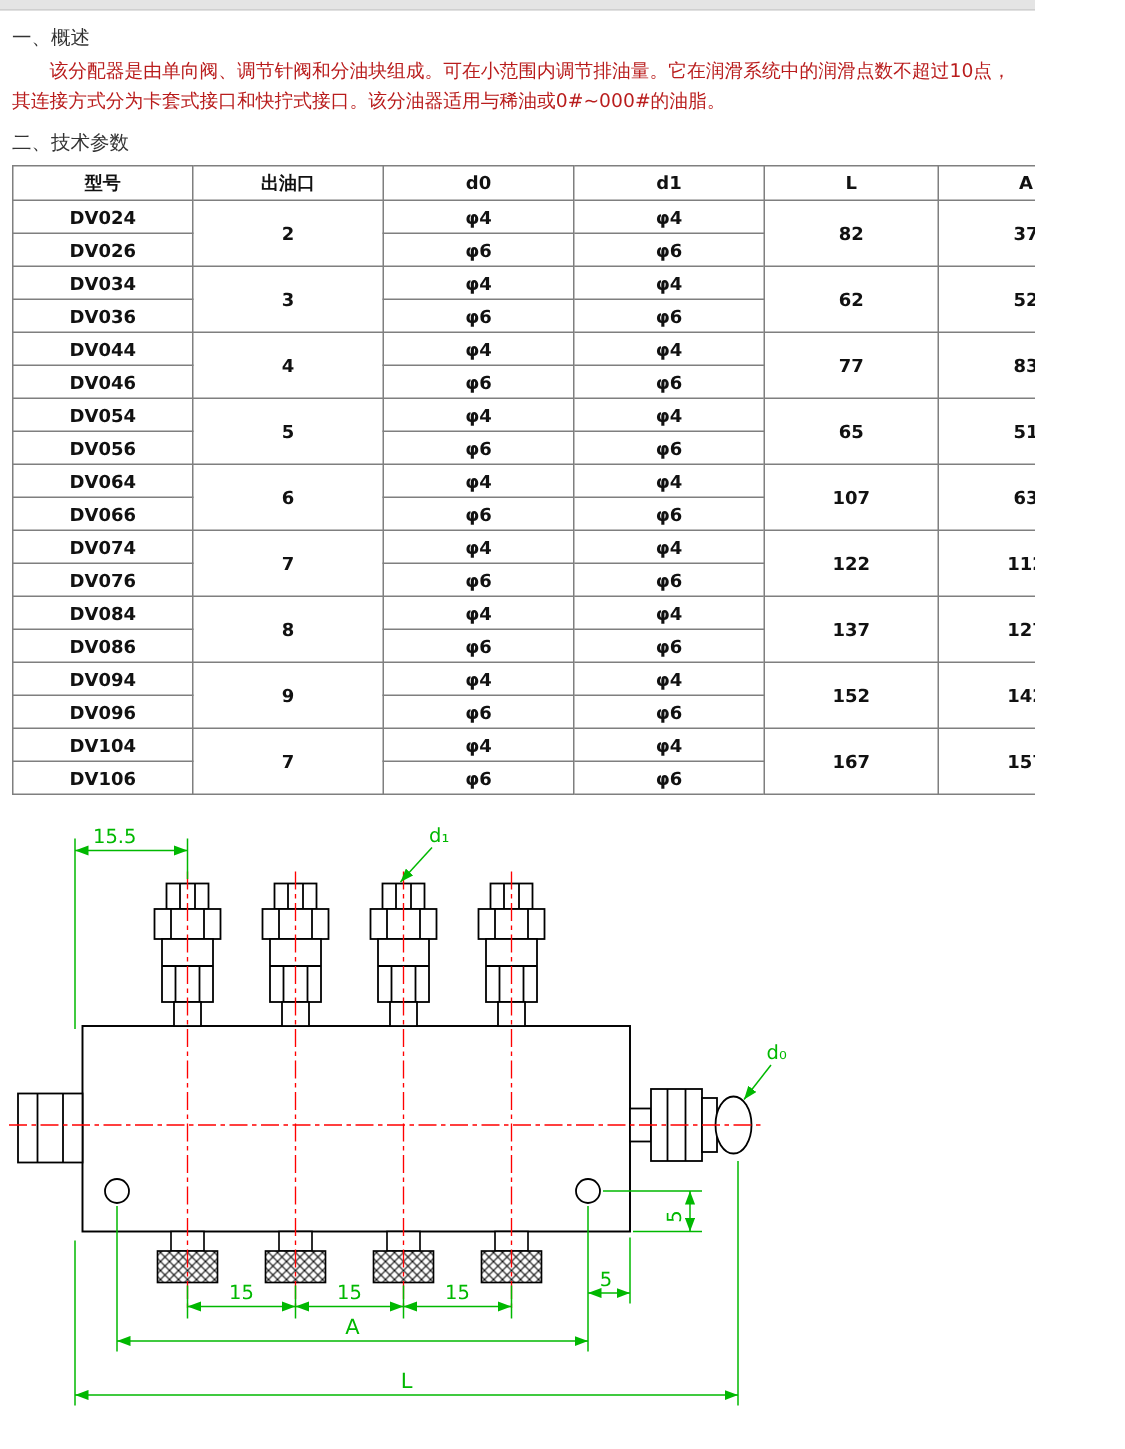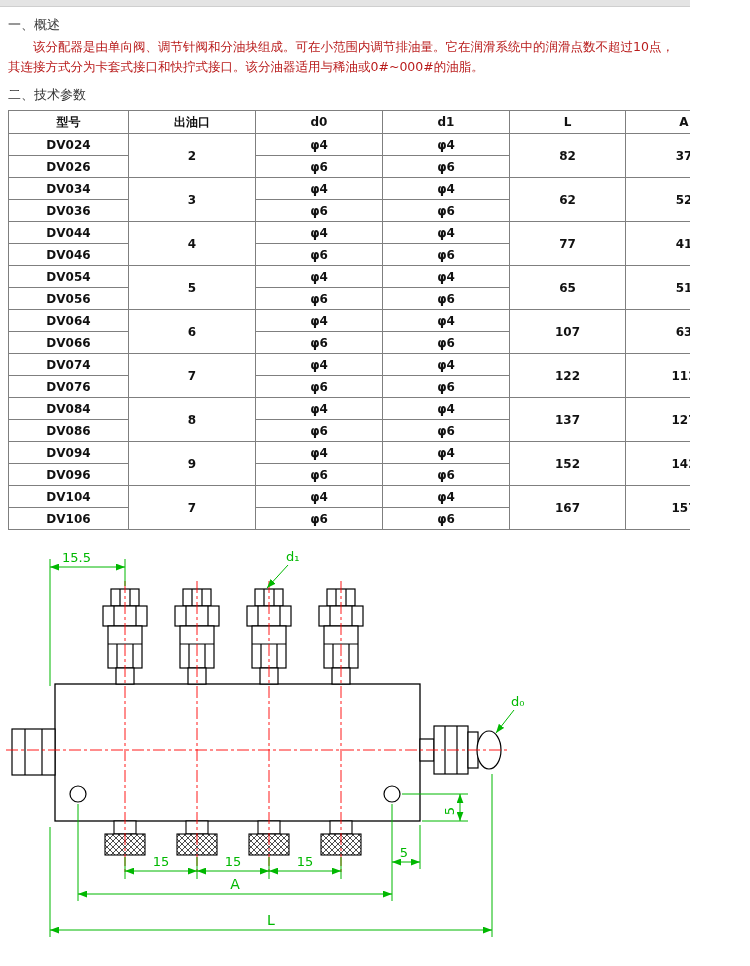--- a/index.html
+++ b/index.html
@@ -80,21 +80,21 @@
           <td>DV036</td>
           <td>φ6</td>
           <td>φ6</td>
         </tr>
         <tr>
           <td>DV044</td>
           <td rowspan="2">4</td>
           <td>φ4</td>
           <td>φ4</td>
           <td rowspan="2">77</td>
-          <td rowspan="2">41</td>
+          <td rowspan="2">83</td>
         </tr>
         <tr>
           <td>DV046</td>
           <td>φ6</td>
           <td>φ6</td>
         </tr>
         <tr>
           <td>DV054</td>
           <td rowspan="2">5</td>
           <td>φ4</td>

